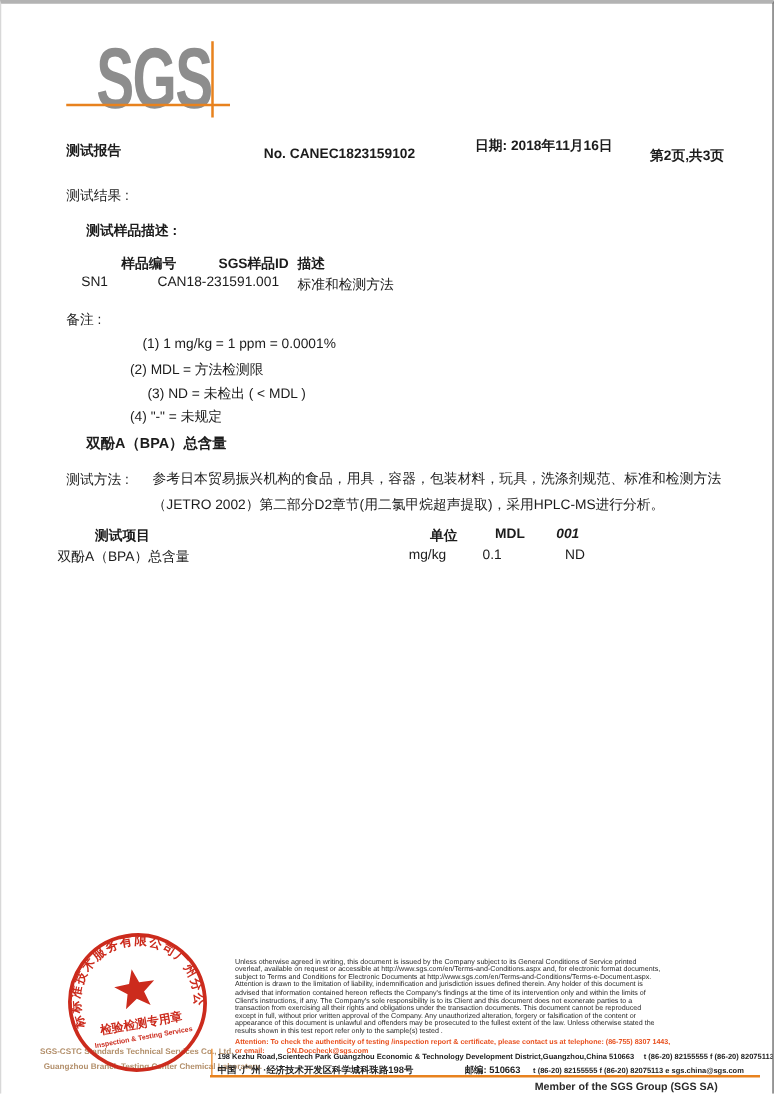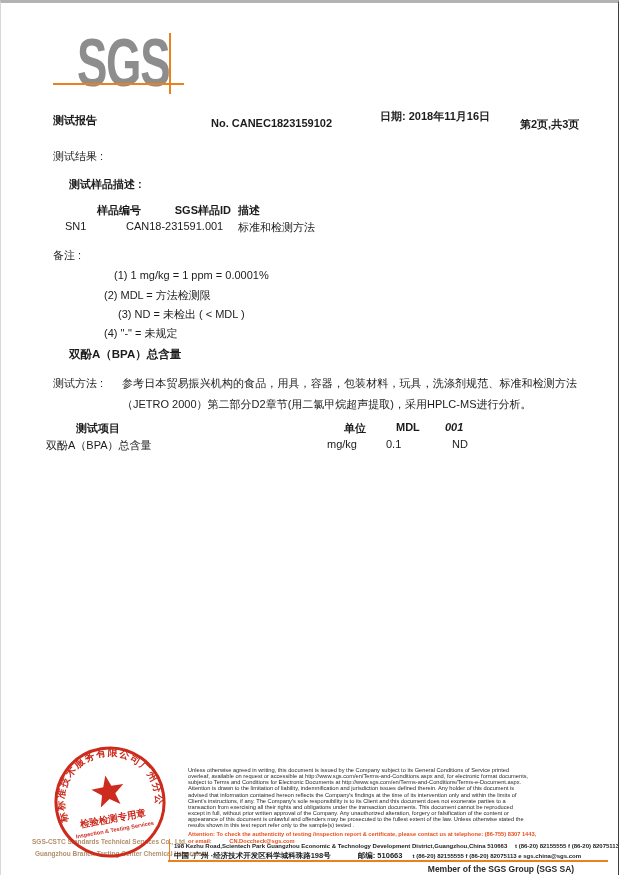--- a/index.html
+++ b/index.html
@@ -79,21 +79,21 @@
   <div class="abs t11" style="left:237px;top:217px;">标准和检测方法</div>
 
   <div class="abs t11" style="left:52px;top:245px;">备注 :</div>
   <div class="abs t11" style="left:113px;top:266px;">(1) 1 mg/kg = 1 ppm = 0.0001%</div>
   <div class="abs t11" style="left:103px;top:285px;">(2) MDL = 方法检测限</div>
   <div class="abs t11" style="left:93px;top:304px;margin-left:24px;">(3) ND = 未检出 ( &lt; MDL )</div>
   <div class="abs t11" style="left:103px;top:323px;">(4) "-" = 未规定</div>
 
   <div class="abs b11 u" style="left:52px;top:344px;font-size:11.5px;">双酚A（BPA）总含量</div>
   <div class="abs t11" style="left:52px;top:373px;">测试方法 :</div>
-  <div class="method-text">参考日本贸易振兴机构的食品，用具，容器，包装材料，玩具，洗涤剂规范、标准和检测方法（JETRO 2000）第二部分D2章节(用二氯甲烷超声提取)，采用HPLC-MS进行分析。</div>
+  <div class="method-text">参考日本贸易振兴机构的食品，用具，容器，包装材料，玩具，洗涤剂规范、标准和检测方法（JETRO 2002）第二部分D2章节(用二氯甲烷超声提取)，采用HPLC-MS进行分析。</div>
 
   <div class="abs b11 u" style="left:59px;top:418px;text-align:right;">测试项目</div>
   <div class="abs b11 u" style="left:327px;top:418px;">单位</div>
   <div class="abs b11 u" style="left:379px;top:418px;">MDL</div>
   <div class="abs b11 u it" style="left:428px;top:418px;">001</div>
   <div class="abs t11" style="left:45px;top:435px;">双酚A（BPA）总含量</div>
   <div class="abs t11" style="left:326px;top:435px;">mg/kg</div>
   <div class="abs t11" style="left:385px;top:435px;">0.1</div>
   <div class="abs t11" style="left:431px;top:435px;margin-left:20px;">ND</div>
 
@@ -129,20 +129,20 @@
     <span>or email: </span><span class="u">CN.Doccheck@sgs.com</span>
   </div>
 
   <div class="abs orange" style="left:168px;top:836px;width:1px;height:22px;"></div>
   <div class="abs addr1" style="left:173px;top:840px;">
     <span>198 Kezhu Road,Scientech Park Guangzhou Economic &amp; Technology Development District,Guangzhou,China 510663</span>
     <span style="margin-left:6px;">t (86-20) 82155555    f (86-20) 82075113    www.sgsgroup.com.cn</span>
   </div>
   <div class="abs addr2" style="left:173px;top:848px;">
     <span>中国 ·广州 ·经济技术开发区科学城科珠路198号</span>
-    <span style="margin-left:25px;">邮编: 510663</span>
+    <span style="margin-left:39px;">邮编: 510663</span>
     <span style="margin-left:8px;font-size:6px;">t (86-20) 82155555    f (86-20) 82075113    e  sgs.china@sgs.com</span>
   </div>
 
   <div class="abs orange" style="left:167px;top:857px;width:440px;height:2px;"></div>
   <div class="abs member">Member of the SGS Group (SGS SA)</div>
 
 </div>
 
 </body></html>

